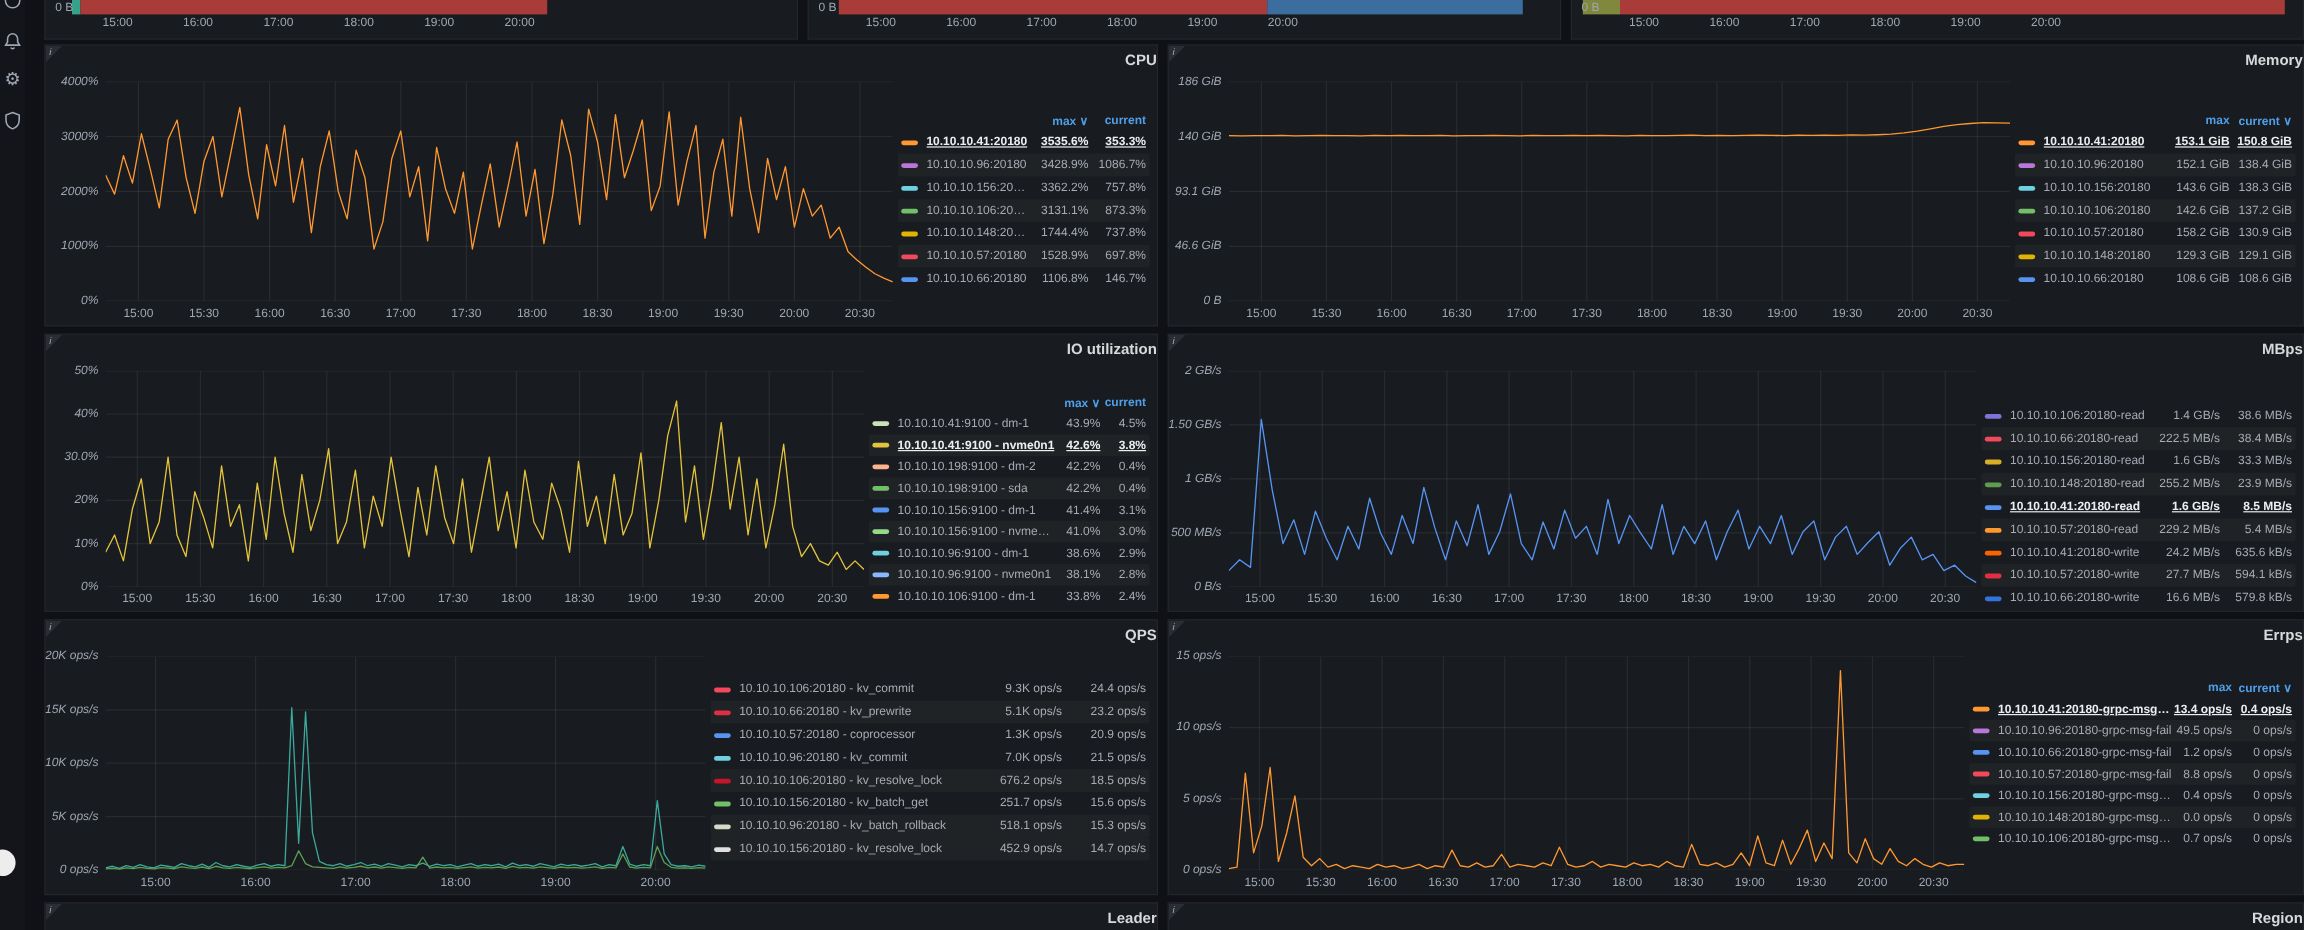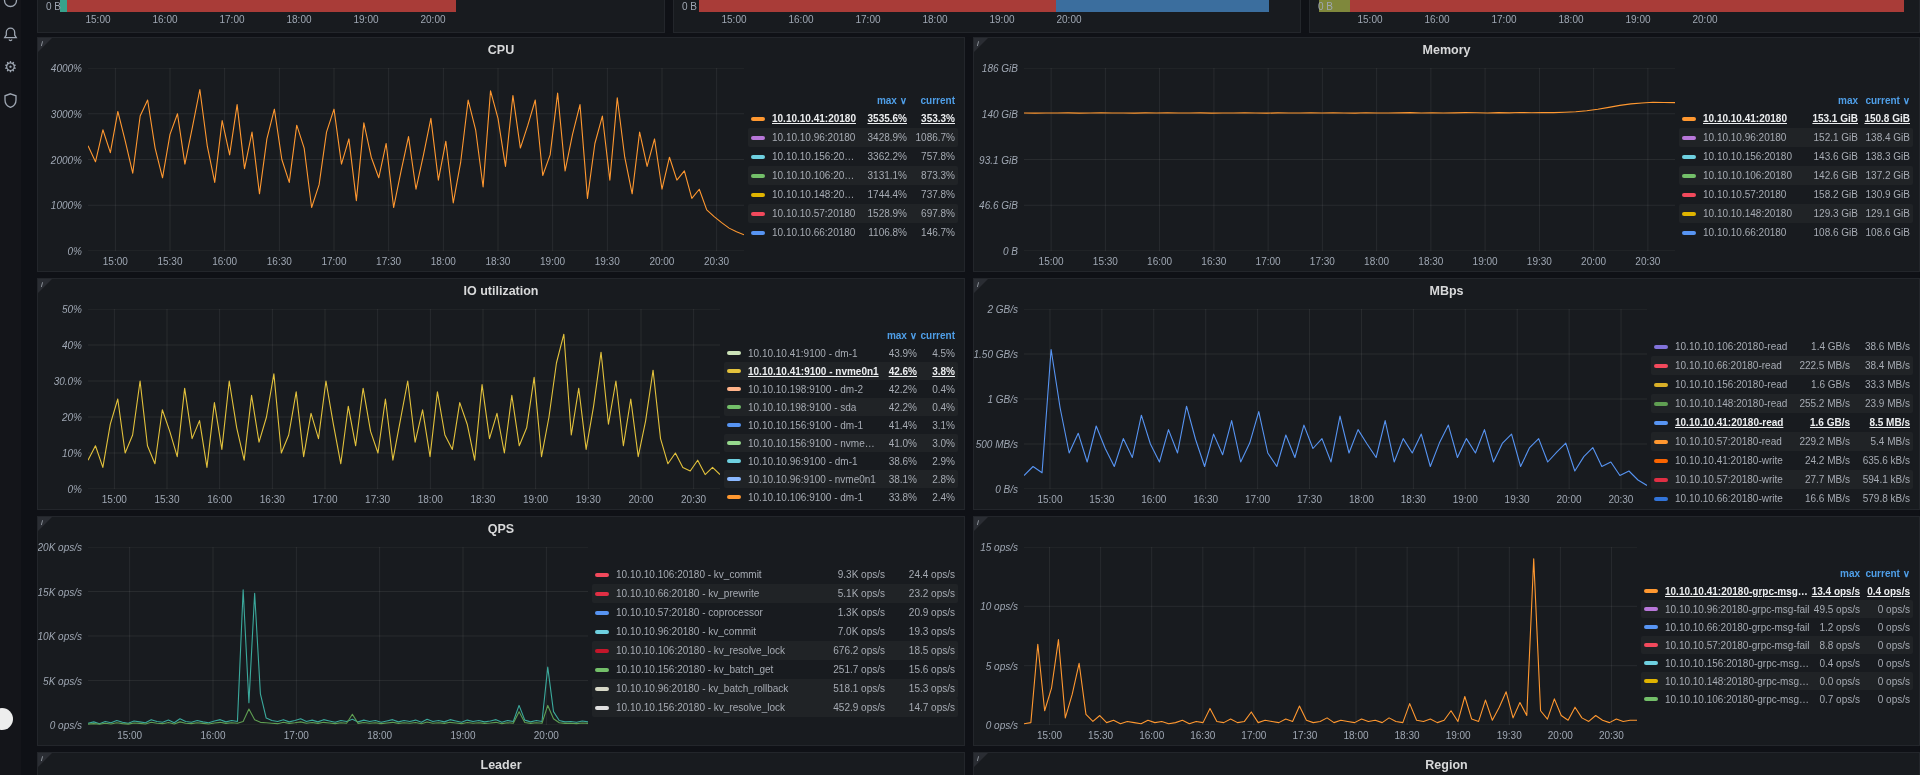--- a/index.html
+++ b/index.html
@@ -13,21 +13,21 @@
   
   .strip{position:absolute;top:0;height:33px;background:#181b1f;border:1px solid #23262b;border-top:none;box-sizing:border-box;}
   .bar{position:absolute;left:0;top:0;right:0;height:12px;display:flex;}
   .seg{height:100%;}
   .sticks{position:absolute;left:0;top:14px;right:0;height:15px;}
   .stick{position:absolute;transform:translateX(-50%);font-size:10px;color:#9fa7b3;white-space:nowrap;}
   .szero{position:absolute;left:8px;top:1px;font-size:10px;color:#9fa7b3;}
   
   .panel{position:absolute;background:#181b1f;border:1px solid #23262b;box-sizing:border-box;overflow:hidden;}
   .corner{position:absolute;left:0;top:0;width:14px;height:14px;background:#2a2d33;clip-path:polygon(0 0,100% 0,0 100%);color:#a7adb5;font-size:8px;font-style:italic;padding:1px 0 0 3px;box-sizing:border-box;z-index:2;}
-  .ptitle{height:24px;line-height:24px;text-align:center;color:#d8d9da;font-size:12.5px;font-weight:600;}
+  .ptitle{height:24px;line-height:24px;text-align:right;color:#d8d9da;font-size:12.5px;font-weight:600;}
   .pbody{position:absolute;top:24px;left:0;right:0;bottom:0;display:flex;}
   .plotwrap{flex:1;display:grid;grid-template-columns:50px 1fr;grid-template-rows:1fr 20px;padding:6px 4px 0 0;box-sizing:border-box;min-width:0;}
   .yaxis{position:relative;grid-row:1;grid-column:1;}
   .ylab{position:absolute;right:6px;transform:translateY(-50%);font-size:10px;color:#9fa7b3;white-space:nowrap;font-style:italic;}
   .chart{grid-row:1;grid-column:2;position:relative;}
   .chart svg{position:absolute;inset:0;width:100%;height:100%;}
   .grid{stroke:rgba(255,255,255,0.07);stroke-width:1;vector-effect:non-scaling-stroke;}
   .sline{fill:none;stroke-width:1.1;vector-effect:non-scaling-stroke;stroke-linejoin:round;}
   .xaxis{grid-row:2;grid-column:2;display:flex;justify-content:space-around;align-items:center;}
   .xlab{font-size:10px;color:#9fa7b3;white-space:nowrap;}
@@ -597,21 +597,21 @@
           <div class="lrow">
             <i class="mark" style="background:#5794f2"></i>
             <span class="llab">10.10.10.57:20180 - coprocessor</span>
             <span class="lval">1.3K ops/s</span>
             <span class="lval">20.9 ops/s</span>
           </div>
           <div class="lrow">
             <i class="mark" style="background:#6ed0e0"></i>
             <span class="llab">10.10.10.96:20180 - kv_commit</span>
             <span class="lval">7.0K ops/s</span>
-            <span class="lval">19.3 ops/s</span>
+            <span class="lval">21.5 ops/s</span>
           </div>
           <div class="lrow alt">
             <i class="mark" style="background:#c4162a"></i>
             <span class="llab">10.10.10.106:20180 - kv_resolve_lock</span>
             <span class="lval">676.2 ops/s</span>
             <span class="lval">18.5 ops/s</span>
           </div>
           <div class="lrow">
             <i class="mark" style="background:#73bf69"></i>
             <span class="llab">10.10.10.156:20180 - kv_batch_get</span>
@@ -629,20 +629,21 @@
             <span class="llab">10.10.10.156:20180 - kv_resolve_lock</span>
             <span class="lval">452.9 ops/s</span>
             <span class="lval">14.7 ops/s</span>
           </div>
         </div>
     </div>
   </section>
 
   <section class="panel" style="left:973px;top:516px;width:947px;height:230px">
     <div class="corner">i</div>
+    <div class="ptitle">Errps</div>
     <div class="pbody">
       <div class="plotwrap">
         <div class="yaxis">
             <span class="ylab" style="top:0.0%">15 ops/s</span>
             <span class="ylab" style="top:33.3%">10 ops/s</span>
             <span class="ylab" style="top:66.7%">5 ops/s</span>
             <span class="ylab" style="top:100.0%">0 ops/s</span>
           </div>
         <div class="chart">
             <svg viewBox="0 0 100 100" preserveAspectRatio="none">

